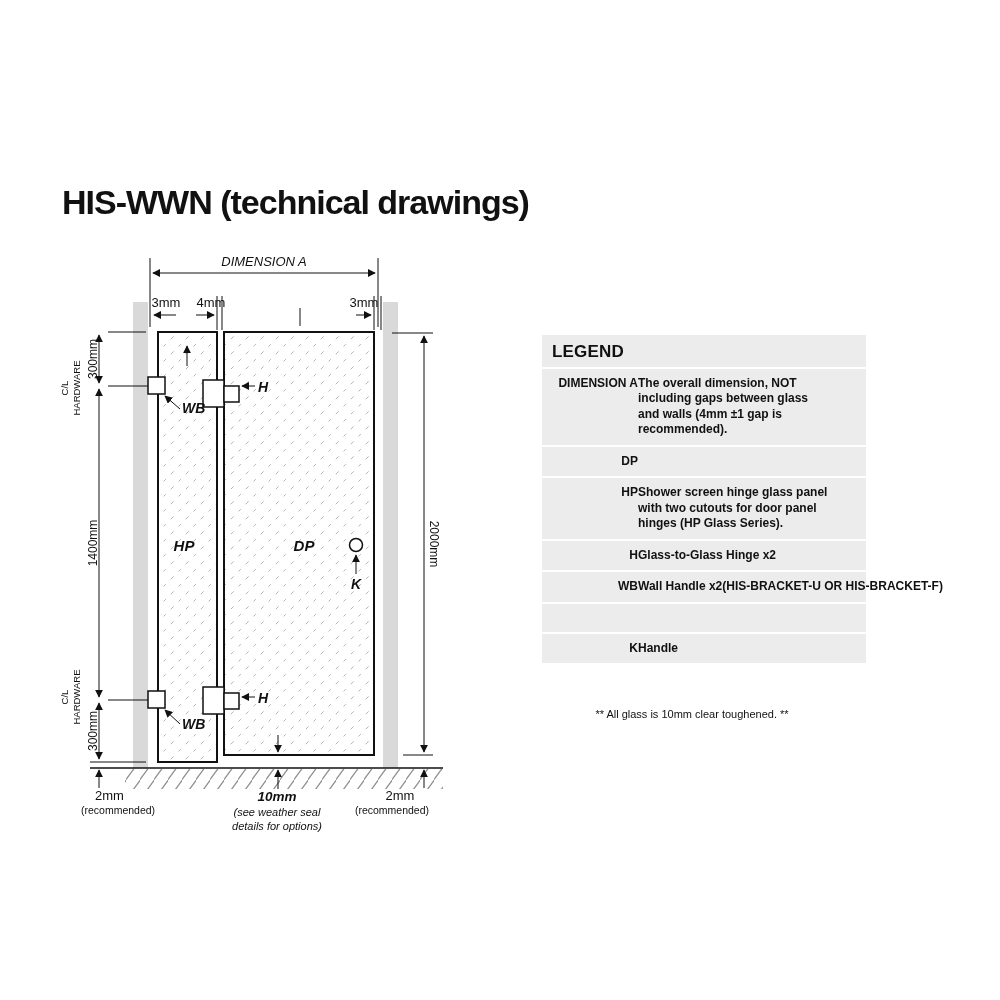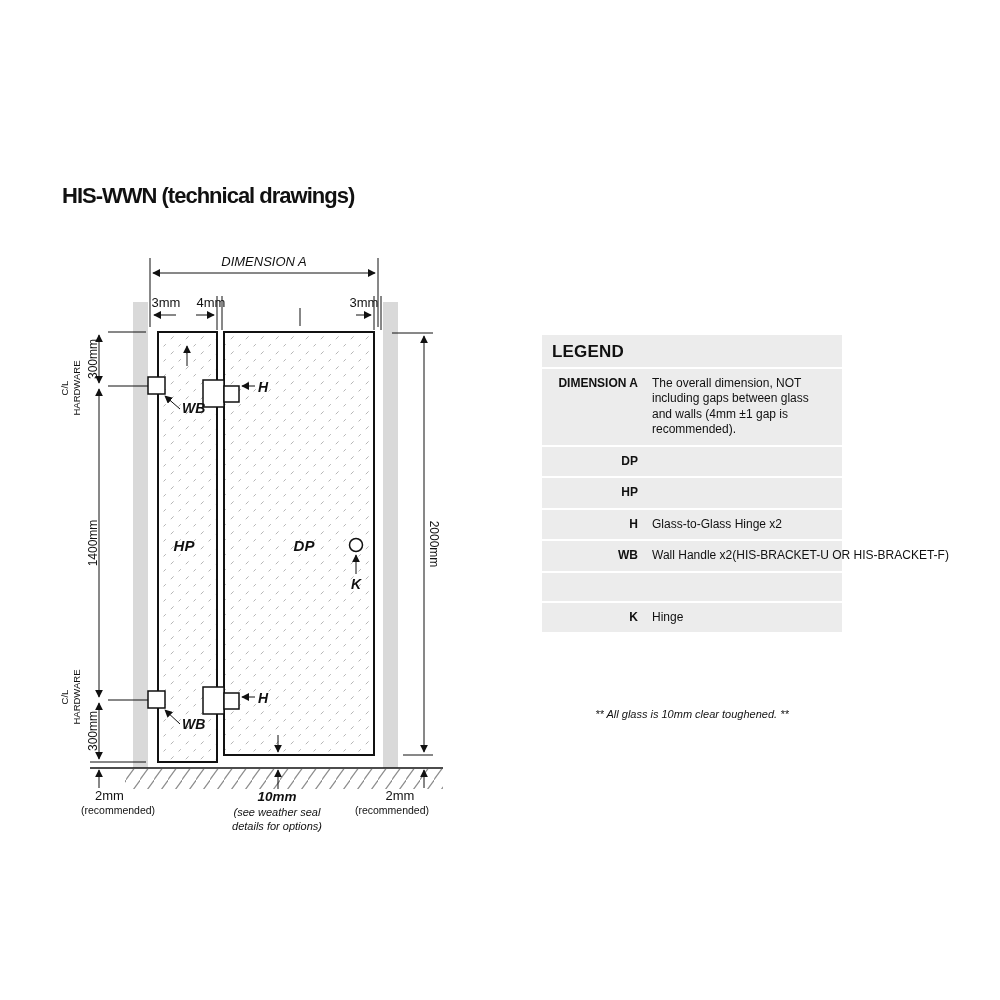--- a/index.html
+++ b/index.html
@@ -2,21 +2,21 @@
 <html><head>
 <meta charset="utf-8">
 <style>
   html,body{margin:0;padding:0;}
   body{
     width:1000px;height:1000px;position:relative;background:#fff;
     font-family:"Liberation Sans",sans-serif;color:#111;overflow:hidden;
   }
   #page-title{
     position:absolute;left:62px;top:183px;margin:0;
-    font-size:22px;font-weight:bold;letter-spacing:-1px;color:#111;
+    font-size:34px;font-weight:bold;letter-spacing:-1px;color:#111;
   }
   #drawing-wrap{position:absolute;left:40px;top:245px;width:420px;height:600px;}
 
   
   .t{font-family:"Liberation Sans",sans-serif;fill:#111;}
   .dim{font-size:13px;}
   .dimv{font-size:12px;}
   .clh{font-size:9.5px;}
   .plbl{font-size:15px;font-weight:bold;font-style:italic;}
   .hlbl{font-size:14px;font-weight:bold;font-style:italic;}
@@ -24,37 +24,37 @@
   .note{font-size:10.5px;}
   .noteit{font-size:11px;font-style:italic;}
   .b10{font-size:13.5px;font-weight:bold;font-style:italic;}
   .ln{stroke:#111;stroke-width:1;fill:none;}
   .ln2{stroke:#111;stroke-width:1.5;fill:none;}
   .glassrect{stroke:#111;stroke-width:2;}
   .hw{fill:#fff;stroke:#111;stroke-width:1.5;}
 
   
   #legend{
-    position:absolute;left:542px;top:335px;width:300px;
+    position:absolute;left:542px;top:335px;width:324px;
     background:#ececec;font-size:12px;line-height:15.5px;
   }
   #legend .hdr{
     font-size:17px;font-weight:bold;padding:9px 10px 7px 10px;letter-spacing:0.2px;
   }
   .legend-row{display:flex;border-top:2px solid #fff;padding:7px 0 7px 0;min-height:14px;}
   .legend-row .term{
     width:96px;flex:0 0 96px;text-align:right;font-weight:bold;white-space:nowrap;
   }
   .legend-row .desc{
-    margin-left:14px;width:190px;flex:0 0 190px;white-space:pre-line;
+    margin-left:0;width:190px;flex:0 0 190px;white-space:pre-line;font-weight:bold;
   }
   .legend-row .desc.nowrap{white-space:pre;overflow:visible;}
   #legend-footnote{
     position:absolute;left:542px;top:708px;width:300px;text-align:center;
-    font-size:11px;font-style:italic;color:#111;
+    font-size:11px;color:#111;
   }
 </style>
 </head>
 <body>
 
 <h1 id="page-title">HIS-WWN (technical drawings)</h1>
 
 <div id="drawing-wrap">
 <svg width="420" height="600" viewBox="40 245 420 600" xmlns="http://www.w3.org/2000/svg">
   <defs>
@@ -163,32 +163,35 @@
     <div class="desc">The overall dimension, NOT
 including gaps between glass
 and walls (4mm ±1 gap is
 recommended).</div>
   </div>
   <div class="legend-row">
     <div class="term">DP</div>
   </div>
   <div class="legend-row">
     <div class="term">HP</div>
+    <div class="desc">Shower screen hinge glass panel
+with two cutouts for door panel
+hinges (HP Glass Series).</div>
   </div>
   <div class="legend-row">
     <div class="term">H</div>
     <div class="desc">Glass-to-Glass Hinge x2</div>
   </div>
   <div class="legend-row">
     <div class="term">WB</div>
     <div class="desc nowrap">Wall Handle x2(HIS-BRACKET-U OR HIS-BRACKET-F)</div>
   </div>
   <div class="legend-row">
     <div class="term"></div>
     <div class="desc"></div>
   </div>
   <div class="legend-row">
     <div class="term">K</div>
-    <div class="desc">Hinge</div>
+    <div class="desc">Handle</div>
   </div>
 </div>
 
 <div id="legend-footnote">** All glass is 10mm clear toughened. **</div>
 
 </body></html>

